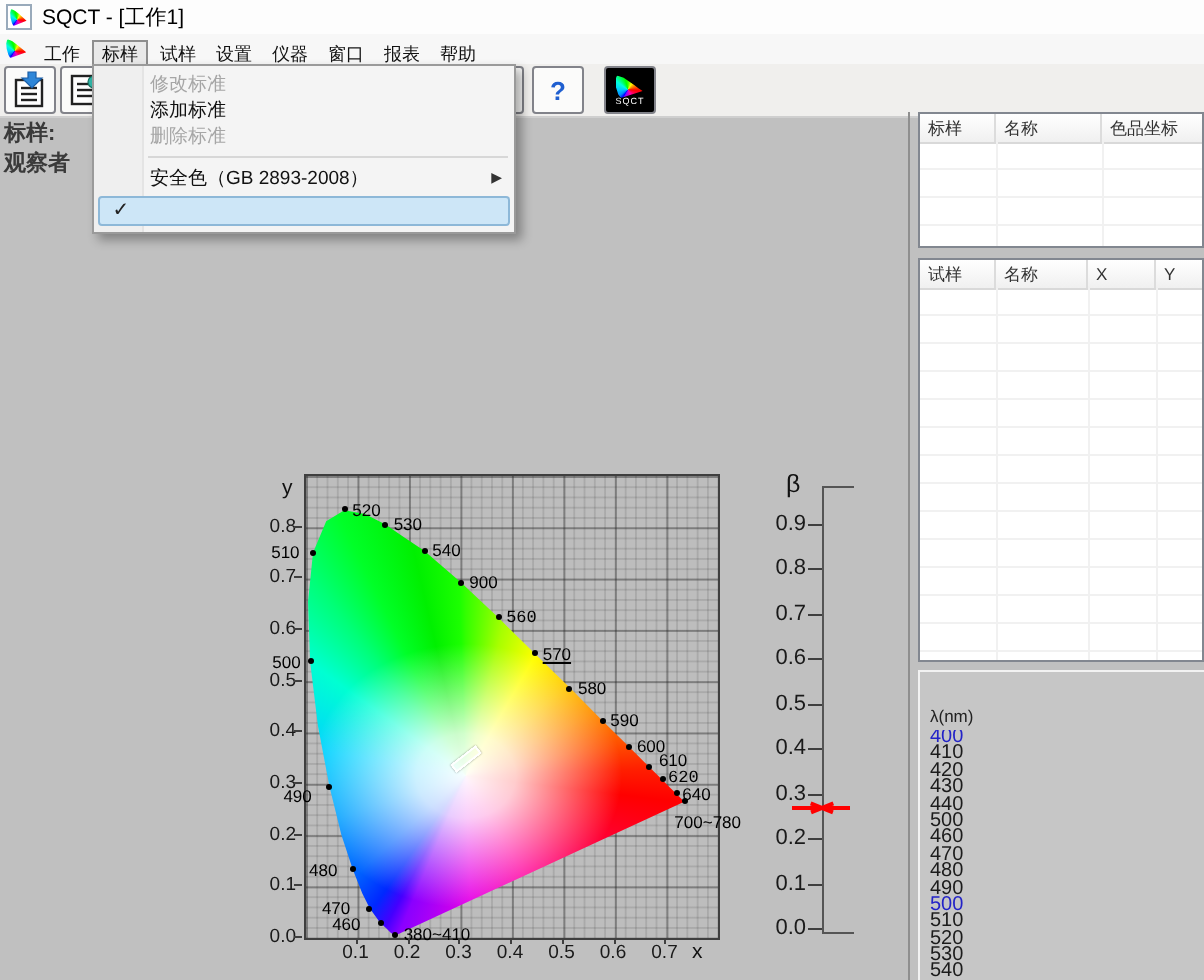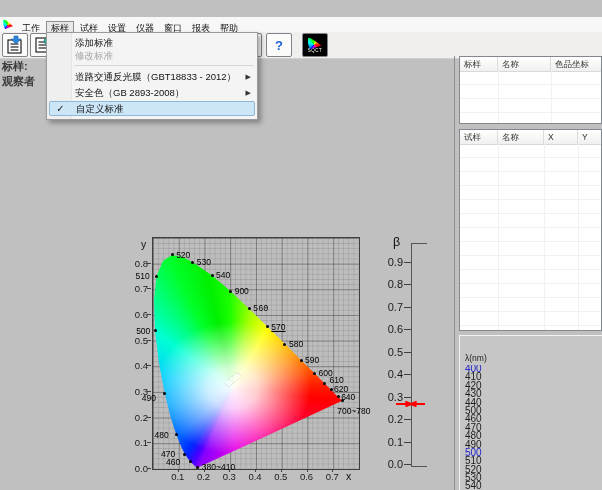--- a/index.html
+++ b/index.html
@@ -88,20 +88,26 @@
   .tbl-vline{position:absolute;top:14px;bottom:0;width:1px;background:#f1f1f1;}
   .wl-label{position:absolute;left:5px;top:17px;font-size:8.5px;color:#222;}
   #wavelength-list{position:absolute;left:5px;top:29px;right:0;bottom:0;overflow:hidden;}
   .wl-item{height:8.4px;line-height:8.4px;font-size:10px;color:#1c1c1c;}
 </style>
 </head>
 <body>
 
 <div class="window">
 
+  <div class="titlebar">
+    <div class="app-icon">
+        <div class="mini-cie" style="width:9px;height:9px;"></div>
+      </div>
+    <span class="title-text">SQCT - [工作1]</span>
+  </div>
 
   <div class="menubar">
     <div class="mdi-icon">
         <div class="mini-cie" style="width:11px;height:10px;"></div>
       </div>
     <span id="menubar-items"><div class="mb-item" style="display: inline-block;">工作</div><div class="mb-item open" style="display: inline-block;">标样</div><div class="mb-item" style="display: inline-block;">试样</div><div class="mb-item" style="display: inline-block;">设置</div><div class="mb-item" style="display: inline-block;">仪器</div><div class="mb-item" style="display: inline-block;">窗口</div><div class="mb-item" style="display: inline-block;">报表</div><div class="mb-item" style="display: inline-block;">帮助</div></span>
   </div>
 
   <div class="toolbar">
     <div class="tb-btn" style="left:2px;">
@@ -153,21 +159,21 @@
         <div class="locus-label" style="left: 118.356px; top: 84.627px; text-decoration: underline;">570</div>
         <div class="locus-dot" style="left: 130.469px; top: 104.606px;"></div>
         <div class="locus-label" style="left: 135.969px; top: 102.106px;">580</div>
         <div class="locus-dot" style="left: 146.614px; top: 120.622px;"></div>
         <div class="locus-label" style="left: 152.114px; top: 118.122px;">590</div>
         <div class="locus-dot" style="left: 159.952px; top: 133.892px;"></div>
         <div class="locus-label" style="left: 165.452px; top: 131.392px;">600</div>
         <div class="locus-dot" style="left: 169.944px; top: 143.773px;"></div>
         <div class="locus-label" style="left: 176.444px; top: 138.273px;">610</div>
         <div class="locus-dot" style="left: 176.561px; top: 150.37px;"></div>
-        <div class="locus-label" style="left: 181.061px; top: 146.87px;">620</div>
+        <div class="locus-label" style="left: 181.061px; top: 146.87px; font-family: Liberation Mono, monospace;">620</div>
         <div class="locus-dot" style="left: 183.642px; top: 157.402px;"></div>
         <div class="locus-label" style="left: 188.142px; top: 154.902px;">640</div>
         <div class="locus-dot" style="left: 187.685px; top: 161.406px;"></div>
         <div class="locus-label" style="left: 184.185px; top: 168.906px;">700~780</div>
         <div class="locus-dot" style="left: 2.07925px; top: 36.9487px;"></div>
         <div class="locus-label" style="left: -17.4208px; top: 34.4487px;">510</div>
         <div class="locus-dot" style="left: 0.6115px; top: 91.3107px;"></div>
         <div class="locus-label" style="left: -16.8885px; top: 88.8107px;">500</div>
         <div class="locus-dot" style="left: 10.1905px; top: 153.783px;"></div>
         <div class="locus-label" style="left: -11.3095px; top: 156.283px;">490</div>
@@ -303,37 +309,35 @@
         <div class="wl-item">490</div>
         <div class="wl-item" style="color: rgb(35, 35, 200);">500</div>
         <div class="wl-item">510</div>
         <div class="wl-item">520</div>
         <div class="wl-item">530</div>
         <div class="wl-item">540</div>
       </div>
   </div>
 
   <div id="dropdown" class="dropdown">
+      <div class="dd-item disabled short">
+        <div class="dd-check"></div>
+        <div class="dd-label">修改标准</div>
+      </div>
       <div class="dd-item short">
         <div class="dd-check"></div>
         <div class="dd-label">添加标准</div>
       </div>
       <div class="dd-item disabled short">
         <div class="dd-check"></div>
-        <div class="dd-label">修改标准</div>
+        <div class="dd-label">删除标准</div>
       </div>
       <div class="dd-sep"></div>
-      <div class="dd-item">
-        <div class="dd-check"></div>
-        <div class="dd-label">道路交通反光膜（GBT18833 - 2012）</div>
-        <div class="dd-arrow">▶</div>
-      </div>
       <div class="dd-item">
         <div class="dd-check"></div>
         <div class="dd-label">安全色（GB 2893-2008）</div>
         <div class="dd-arrow">▶</div>
       </div>
       <div class="dd-item hl">
         <div class="dd-check">✓</div>
-        <div class="dd-label">自定义标准</div>
       </div>
     </div>
 </div>
 
 </body></html>

